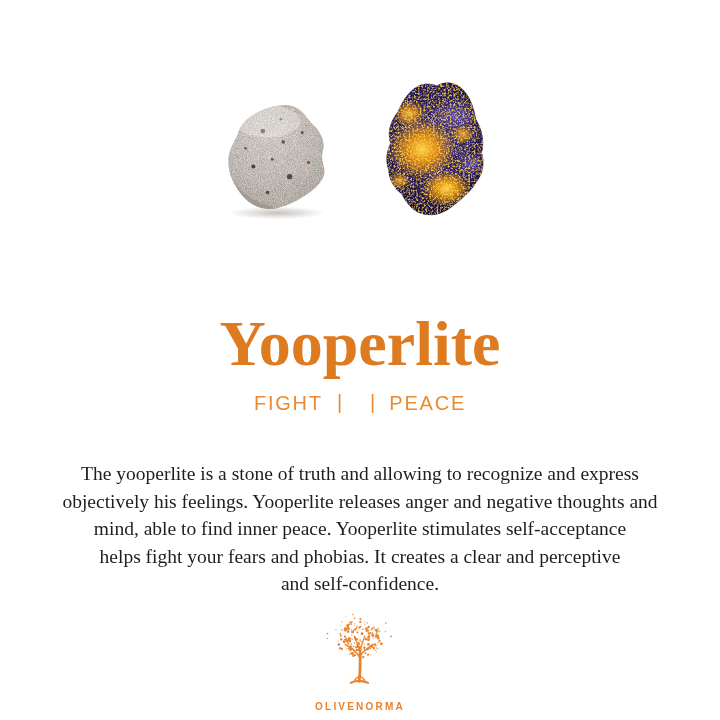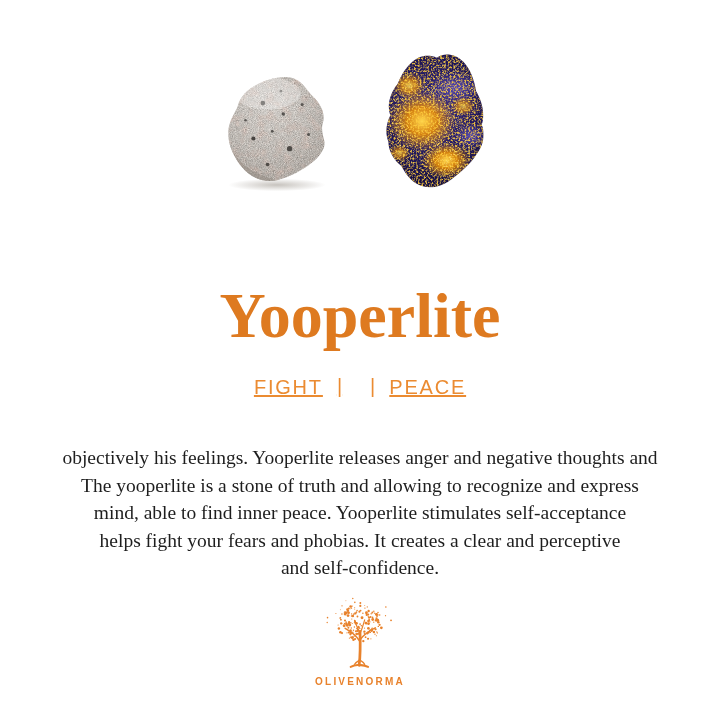--- a/index.html
+++ b/index.html
@@ -10,62 +10,61 @@
     --body_text:#1E1E1E;
   }
   *{margin:0;padding:0;box-sizing:border-box;}
   html,body{width:720px;height:720px;overflow:hidden;}
   body{
     background:var(--background);
     font-family:"Liberation Serif","DejaVu Serif",serif;
   }
   .card{
     width:720px;height:720px;
-    padding-top:52px;
+    padding-top:80px;
     display:flex;flex-direction:column;align-items:center;
   }
   .rocks{
     height:144px;
     display:flex;align-items:flex-end;justify-content:center;
     gap:26px;
   }
   .title{
     margin-top:88px;
     font-size:64px;line-height:64px;font-weight:700;
     color:var(--accent_title);
     letter-spacing:0px;white-space:nowrap;
   }
   .tags{
-    margin-top:26px;
+    margin-top:14px;
     font-family:"Liberation Sans","DejaVu Sans",sans-serif;
     font-size:20px;line-height:26px;
     color:var(--accent_tags);
     letter-spacing:1.8px;
     display:flex;justify-content:center;
     white-space:nowrap;
-    text-decoration:underline;
   }
   .tags .sep{
     margin:0 14px;
     font-weight:400;letter-spacing:0;
     transform:translateY(-1px);
   }
   .desc{
     margin-top:44px;
     text-align:center;
     color:var(--body_text);
     font-size:19.5px;line-height:27.5px;
   }
   .desc .line{white-space:nowrap;}
   .brand{
     margin-top:12px;
     display:flex;flex-direction:column;align-items:center;
   }
   .brand-name{
-    margin-top:4px;
+    margin-top:13px;
     font-family:"Liberation Sans","DejaVu Sans",sans-serif;
     font-size:10px;font-weight:700;
     letter-spacing:2.2px;
     color:var(--accent_brand);
     white-space:nowrap;
   }
 </style>
 </head>
 <body>
 
@@ -174,22 +173,22 @@
   <h1 class="title">Yooperlite</h1>
 
   <div class="tags">
     <span>FIGHT</span>
     <span class="sep">|</span>
     <span class="sep">|</span>
     <span>PEACE</span>
   </div>
 
   <div class="desc">
+    <div class="line">The yooperlite is a stone of truth and allowing to recognize and express</div>
     <div class="line">objectively his feelings. Yooperlite releases anger and negative thoughts and</div>
-    <div class="line">The yooperlite is a stone of truth and allowing to recognize and express</div>
     <div class="line">mind, able to find inner peace. Yooperlite stimulates self-acceptance</div>
     <div class="line">helps fight your fears and phobias. It creates a clear and perceptive</div>
     <div class="line">and self-confidence.</div>
   </div>
 
   <div class="brand">
     <svg width="68" height="78" viewBox="0 0 80 92">
       <g stroke="#E8822C" fill="none" stroke-linecap="round">
         <path d="M39 84 C40.5 72 40.5 60 40 44" stroke-width="3.2"></path>
         <path d="M40 56 C35 48 29 44 22.5 40.5" stroke-width="1.8"></path>

